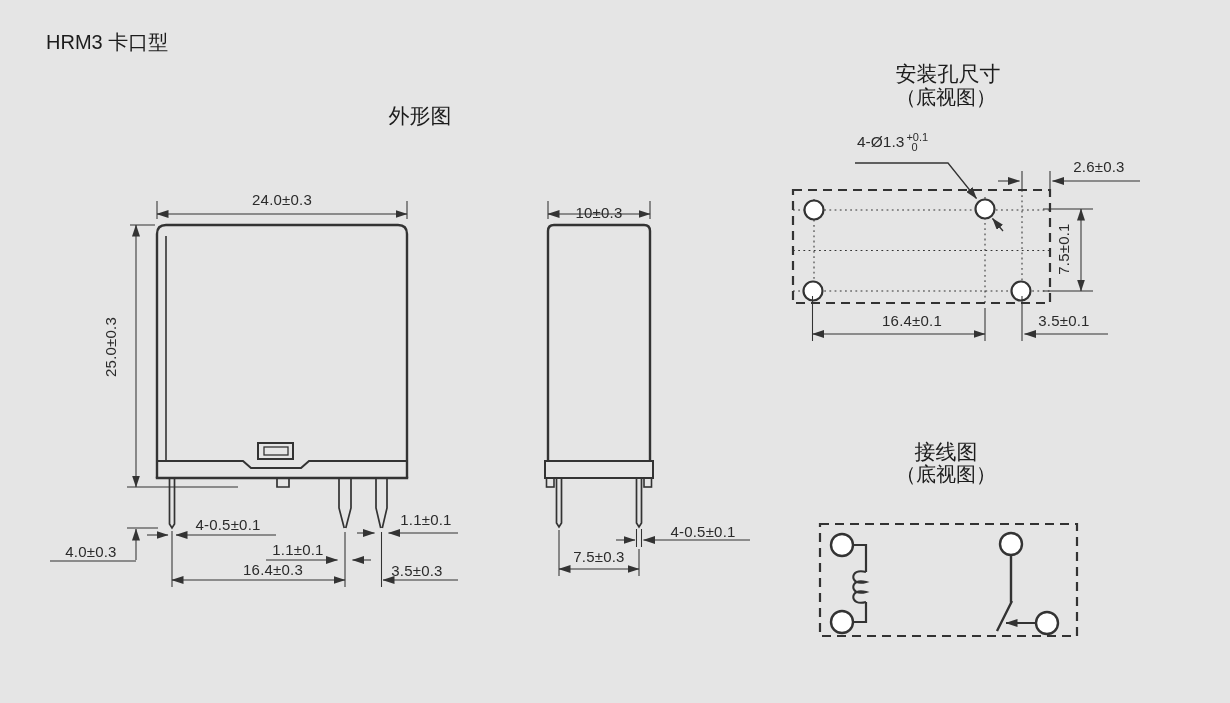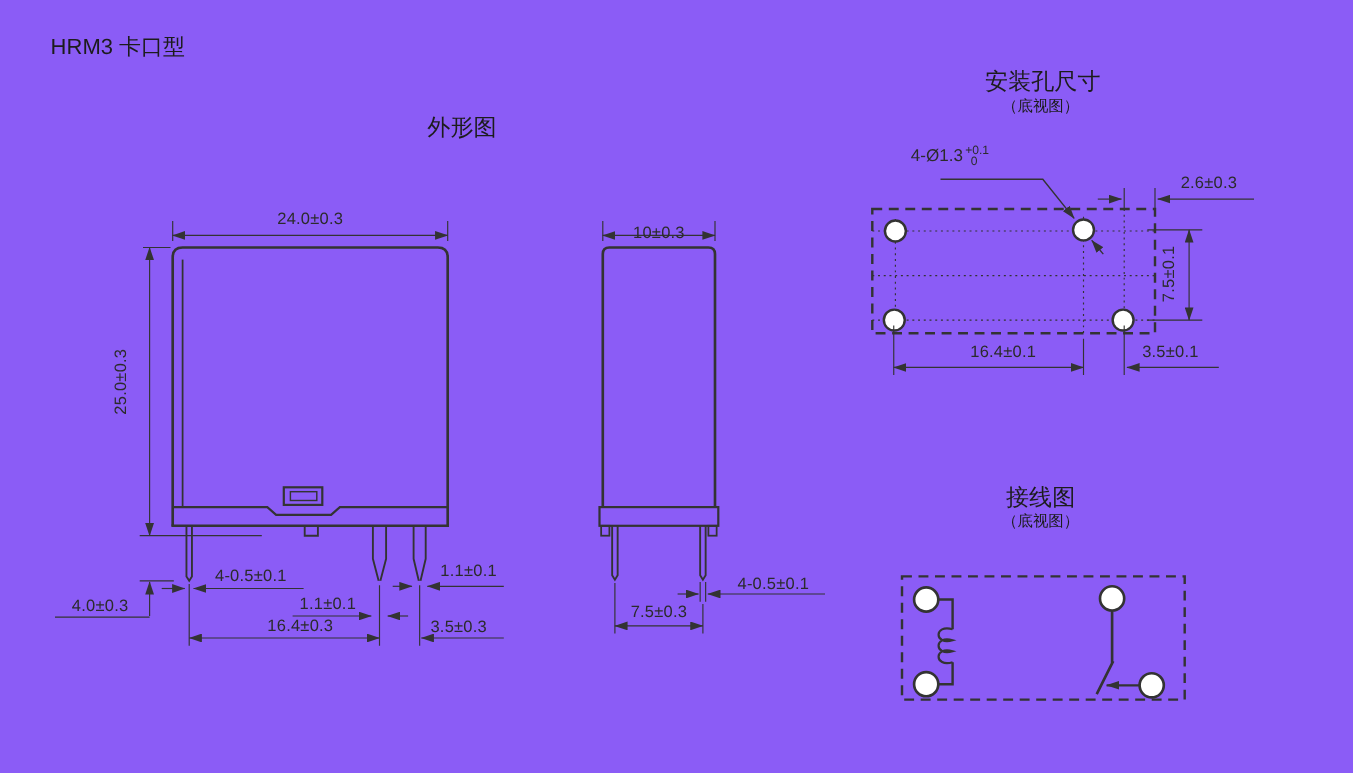--- a/index.html
+++ b/index.html
@@ -1,28 +1,28 @@
 <!DOCTYPE html>
 <html><head>
 <meta charset="utf-8">
 <style>
   html,body{margin:0;padding:0;background:#fff;}
   #stage{
-    position:relative;width:1230px;height:703px;background:#8b5cf6;overflow:hidden;
+    position:relative;width:1230px;height:703px;background:#e5e5e5;overflow:hidden;
     font-family:"Liberation Sans","DejaVu Sans",sans-serif;color:#222;
   }
   #drawing{position:absolute;left:0;top:0;}
   .lbl{
     position:absolute;white-space:nowrap;font-size:15px;color:#2b2b2b;
     transform:translate(-50%,-50%);letter-spacing:0.2px;
   }
   .lbl.v{transform:translate(-50%,-50%) rotate(-90deg);}
   .h-main{position:absolute;font-size:20px;color:#1c1c1c;white-space:nowrap;}
   .h-view{position:absolute;font-size:21px;color:#1c1c1c;white-space:nowrap;transform:translate(-50%,-50%);}
-  .h-sub{position:absolute;font-size:14px;color:#1c1c1c;white-space:nowrap;transform:translate(-50%,-50%);}
+  .h-sub{position:absolute;font-size:20px;color:#1c1c1c;white-space:nowrap;transform:translate(-50%,-50%);}
   .callout{position:absolute;display:flex;align-items:flex-start;color:#2b2b2b;}
   .callout .main{font-size:15.5px;}
   .callout .stack{display:flex;flex-direction:column;font-size:11px;line-height:10px;margin-left:2px;margin-top:-1px;}
   .callout .stack .lower{padding-left:5px;}
 </style>
 </head>
 <body>
 
 <div id="stage">
 
@@ -138,21 +138,21 @@
   <div class="lbl" style="left:228px;top:524px;">4-0.5±0.1</div>
   <div class="lbl" style="left:426px;top:519px;">1.1±0.1</div>
   <div class="lbl" style="left:298px;top:549px;">1.1±0.1</div>
   <div class="lbl" style="left:273px;top:569px;text-align:right;">16.4±0.3</div>
   <div class="lbl" style="left:417px;top:570px;">3.5±0.3</div>
 
   <div class="lbl" style="left:599px;top:212px;">10±0.3</div>
   <div class="lbl" style="left:703px;top:531px;">4-0.5±0.1</div>
   <div class="lbl" style="left:599px;top:556px;">7.5±0.3</div>
 
-  <div class="callout" style="left:828px;top:133px;">
+  <div class="callout" style="left:857px;top:133px;">
     <span class="main">4-Ø1.3</span>
     <span class="stack">
       <span class="upper">+0.1</span>
       <span class="lower">0</span>
     </span>
   </div>
   <div class="lbl" style="left:1099px;top:166px;">2.6±0.3</div>
   <div class="lbl v" style="left:1063px;top:249px;">7.5±0.1</div>
   <div class="lbl" style="left:912px;top:320px;">16.4±0.1</div>
   <div class="lbl" style="left:1064px;top:320px;text-align:center;">3.5±0.1</div>

